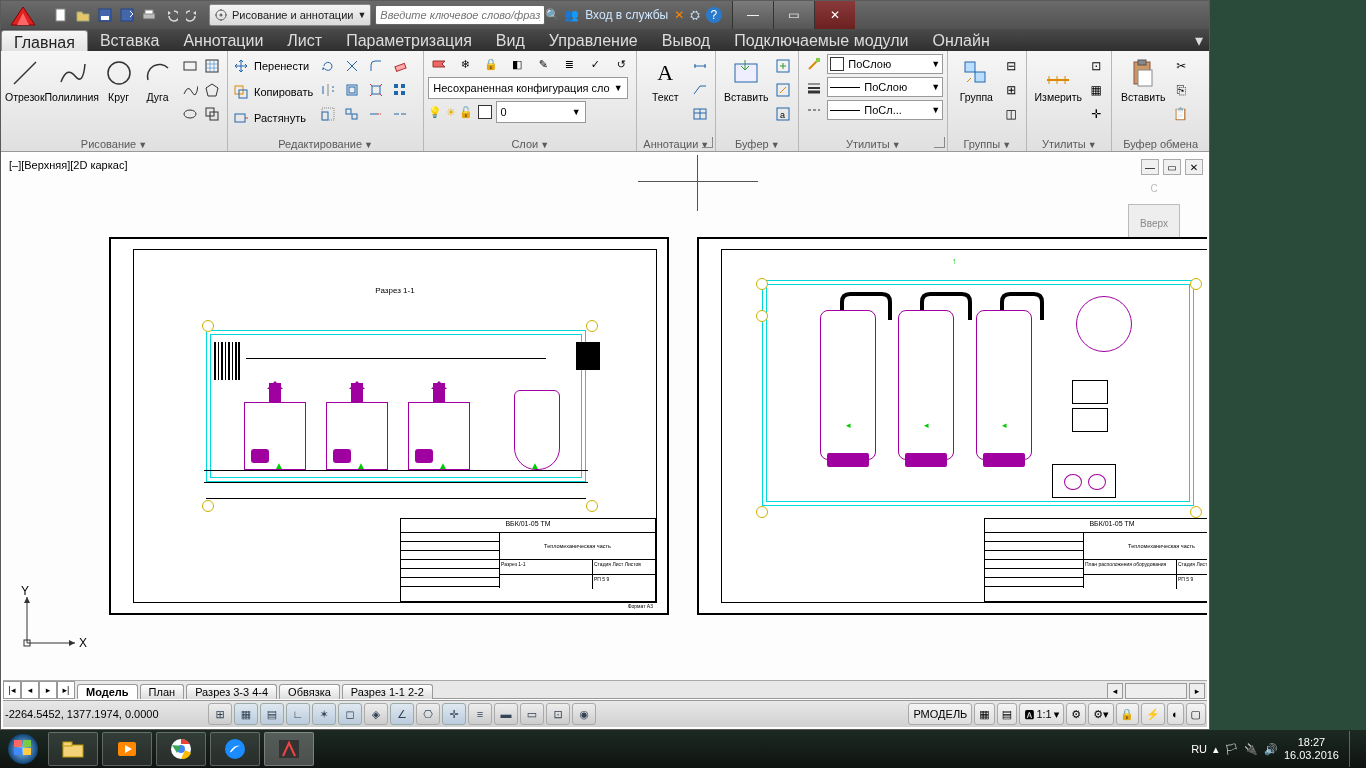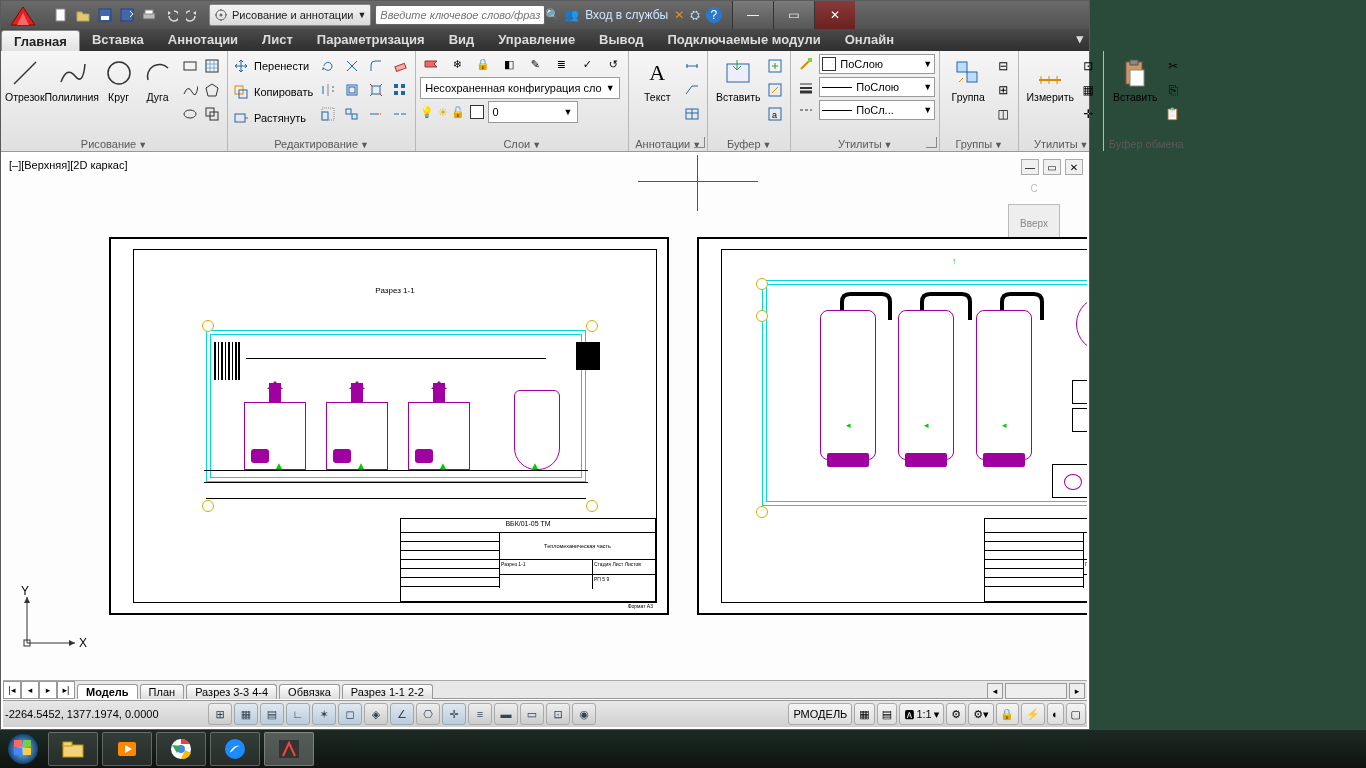--- a/index.html
+++ b/index.html
@@ -10,21 +10,21 @@
   overflow: hidden;
   font-family: "Segoe UI", Tahoma, sans-serif;
   font-size: 12px;
   background: #2a4a3a;
   color: #000;
 }
 
 .app-window {
   position: absolute;
   left: 0; top: 0;
-  width: 1090px;
+  width: 1210px;
   height: 730px;
   background: #fff;
   border: 1px solid #5a5a5a;
   box-sizing: border-box;
 }
 .title-area {
   height: 28px;
   background: linear-gradient(#6a6a6a,#525252);
   display: flex;
   align-items: stretch;
@@ -83,21 +83,21 @@
   background:linear-gradient(#7b7b7b,#565656);
   border-left:1px solid #333;
 }
 .win-btn.close{background:linear-gradient(#8a3a3a,#6b2020);}
 
 .menu-tabs{
   height:22px;background:linear-gradient(#4a4a4a,#2f2f2f);
   display:flex;color:#ddd;
 }
 .menu-tab{
-  padding:3px 12px 0;font-size:13px;cursor:default;font-weight:bold;
+  padding:3px 12px 0;font-size:16px;cursor:default;
 }
 .menu-tab.active{
   background:linear-gradient(#f6f6f6,#e2e2e2);
   color:#222;border:1px solid #888;border-bottom:none;
   border-radius:3px 3px 0 0;margin-top:1px;
 }
 
 .ribbon{
   height:100px;background:linear-gradient(#f6f6f6,#e0e0e0);
   border-bottom:1px solid #999;display:flex;
@@ -1041,13 +1041,25 @@
         <circle cx="11" cy="11" r="10" fill="#1a8cff"></circle>
         <path d="M6 14c4-8 10-6 10-6-6 0-8 8-10 6z" fill="#fff"></path>
       </svg>
     </div>
   <div class="titem active">
       <svg width="24" height="22">
         <rect x="2" y="2" width="20" height="18" fill="#333"></rect>
         <path d="M6 18L12 5l6 13" fill="none" stroke="#e44" stroke-width="2"></path>
       </svg>
     </div>
+  <div class="tray">
+    <span>RU</span>
+    <span>▴</span>
+    <span>🏳</span>
+    <span>🔌</span>
+    <span>🔊</span>
+    <div class="clock">
+      <div>18:27</div>
+      <div>16.03.2016</div>
+    </div>
+    <div class="show-dt"></div>
+  </div>
 </div>
 
 </body></html>

